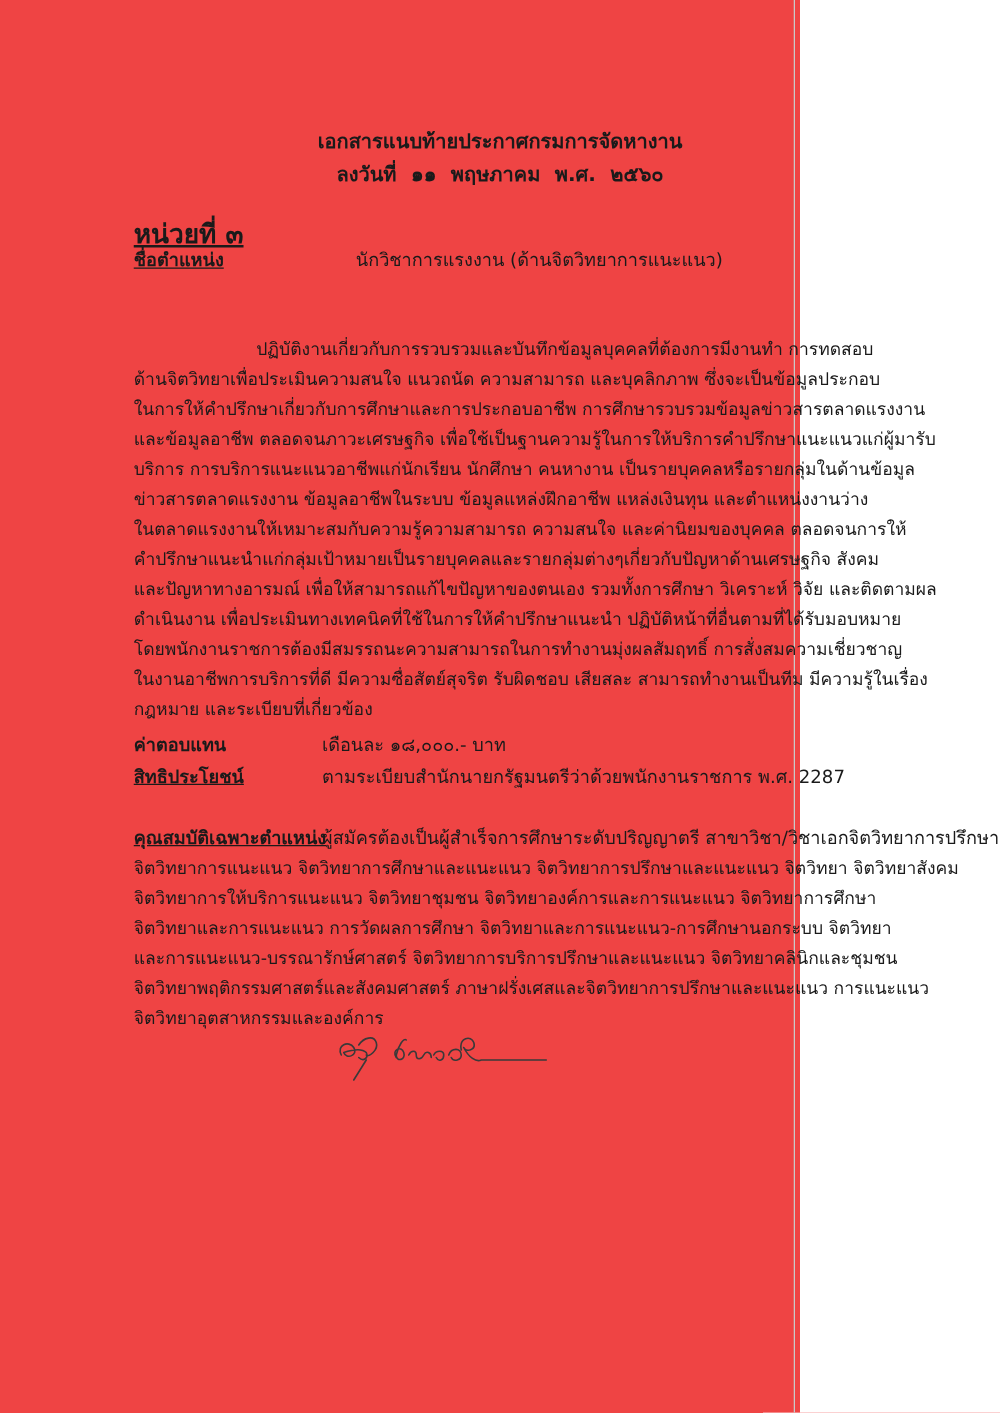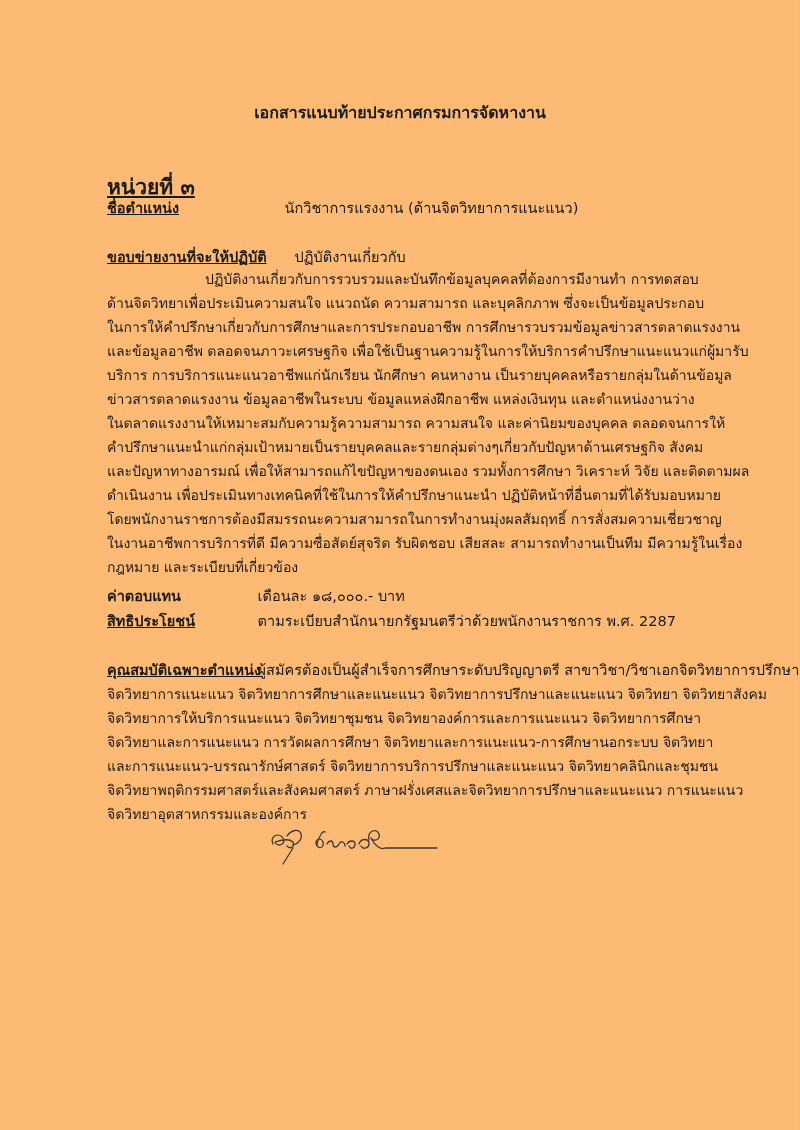--- a/index.html
+++ b/index.html
@@ -11,22 +11,22 @@
       width: 800px;
       height: 1130px;
       position: relative;
       overflow: hidden;
       font-family: "DejaVu Sans", "Liberation Sans", sans-serif;
       color: #1a1a1a;
     }
     .page {
       position: absolute;
       left: 0; top: 0;
-      width: 800px; height: 1130px;
-      background: #fdba74;
+      width: 640px; height: 1130px;
+      background: #ef4444;
     }
     .scan-edge {
       position: absolute;
       right: 4px; top: 0;
       width: 1px; height: 1130px;
       background: #c9c9c9;
     }
     .header {
       position: absolute;
       left: 0; width: 800px;
@@ -75,30 +75,27 @@
     }
   </style>
 </head>
 <body>
 
 <div class="page">
 
   <div class="scan-edge"></div>
 
   <div class="header header-title">เอกสารแนบท้ายประกาศกรมการจัดหางาน</div>
+  <div class="header header-date">ลงวันที่   ๑๑   พฤษภาคม พ.ศ. ๒๕๖๐</div>
 
   <div class="unit-heading">หน่วยที่ ๓</div>
 
   <div class="field-row" style="top:196px;">
     <span class="field-label ul" style="width:173px;">ชื่อตำแหน่ง</span>
     <span class="field-value">นักวิชาการแรงงาน (ด้านจิตวิทยาการแนะแนว)</span>
-  </div>
-  <div class="field-row" style="top:245px;">
-    <span class="field-label ul" style="width:183px;">ขอบข่ายงานที่จะให้ปฏิบัติ</span>
-    <span class="field-value">ปฏิบัติงานเกี่ยวกับ</span>
   </div>
 
   <div>
     <div class="body-line indent" style="top:268px;">ปฏิบัติงานเกี่ยวกับการรวบรวมและบันทึกข้อมูลบุคคลที่ต้องการมีงานทำ การทดสอบ</div>
     <div class="body-line" style="top:292px;">ด้านจิตวิทยาเพื่อประเมินความสนใจ แนวถนัด ความสามารถ และบุคลิกภาพ ซึ่งจะเป็นข้อมูลประกอบ</div>
     <div class="body-line" style="top:316px;">ในการให้คำปรึกษาเกี่ยวกับการศึกษาและการประกอบอาชีพ การศึกษารวบรวมข้อมูลข่าวสารตลาดแรงงาน</div>
     <div class="body-line" style="top:340px;">และข้อมูลอาชีพ ตลอดจนภาวะเศรษฐกิจ เพื่อใช้เป็นฐานความรู้ในการให้บริการคำปรึกษาแนะแนวแก่ผู้มารับ</div>
     <div class="body-line" style="top:364px;">บริการ การบริการแนะแนวอาชีพแก่นักเรียน นักศึกษา คนหางาน เป็นรายบุคคลหรือรายกลุ่มในด้านข้อมูล</div>
     <div class="body-line" style="top:388px;">ข่าวสารตลาดแรงงาน ข้อมูลอาชีพในระบบ ข้อมูลแหล่งฝึกอาชีพ แหล่งเงินทุน และตำแหน่งงานว่าง</div>
     <div class="body-line" style="top:412px;">ในตลาดแรงงานให้เหมาะสมกับความรู้ความสามารถ ความสนใจ และค่านิยมของบุคคล ตลอดจนการให้</div>

